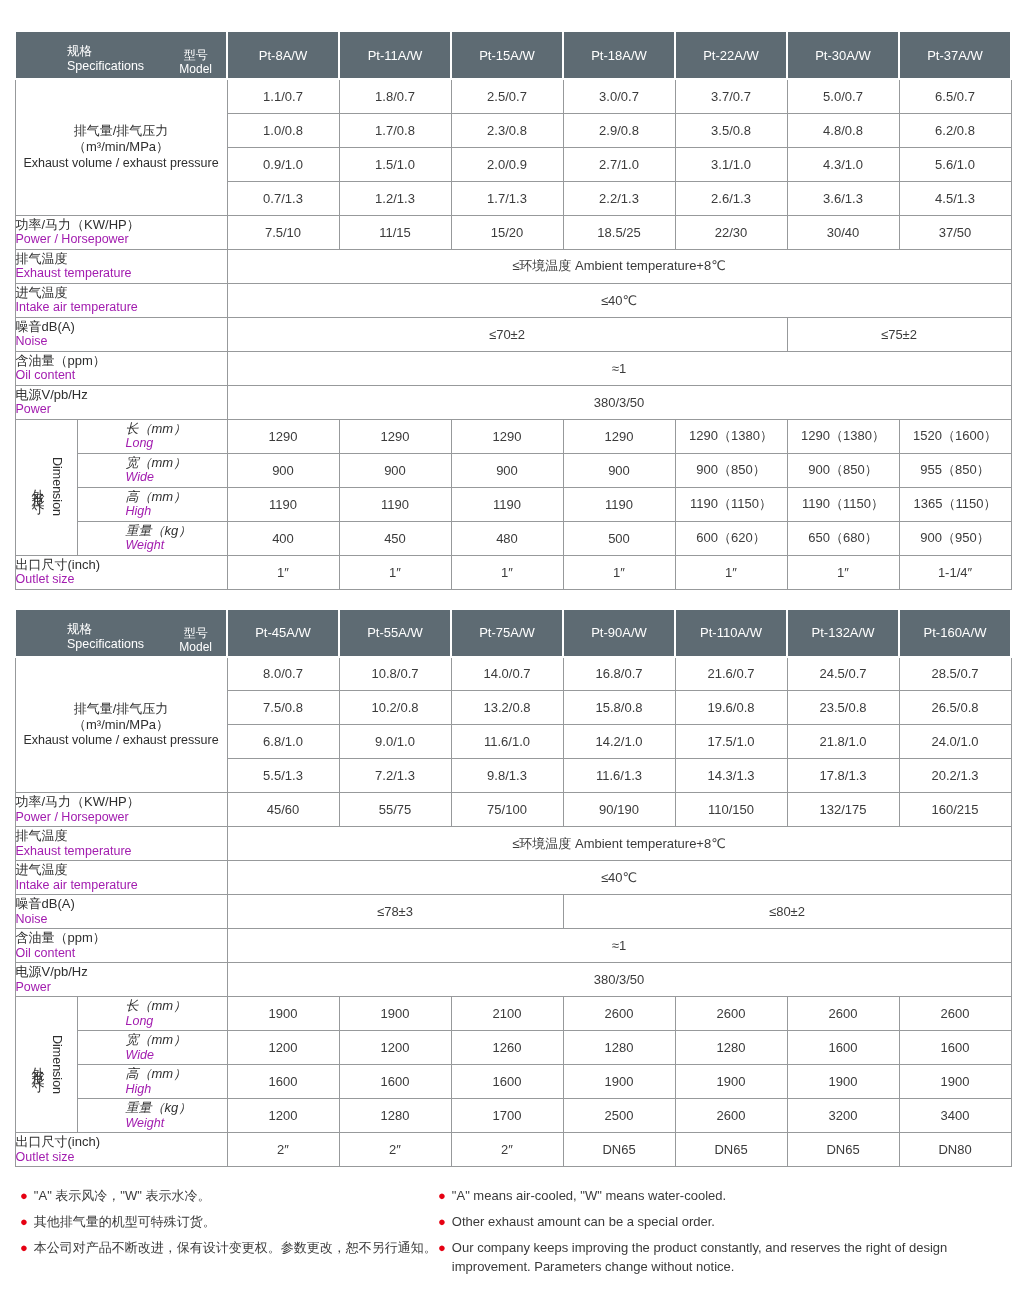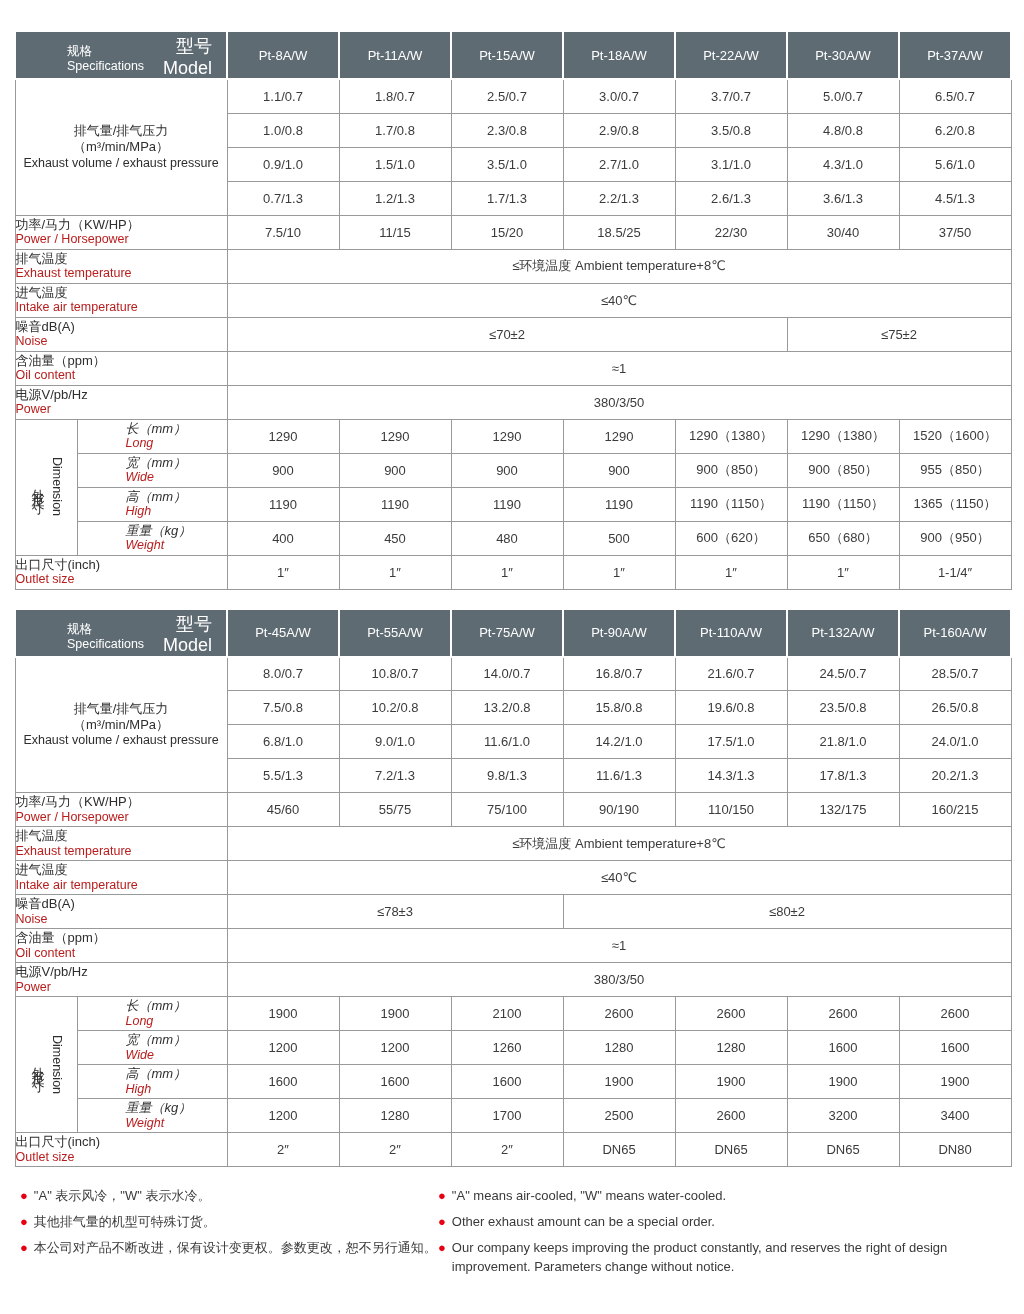--- a/index.html
+++ b/index.html
@@ -16,27 +16,27 @@
   .t-zh{color:var(--accent);font-size:21px;font-weight:700;letter-spacing:1px;}
   .t-en{color:var(--accent);font-size:20px;font-weight:400;}
 
   table.params{border-collapse:collapse;table-layout:fixed;width:996px;margin:0 0 18px 14px;border:1px solid var(--border);}
   table.params th{background:var(--head-bg);color:#fff;font-weight:400;font-size:13px;height:48px;border:2px solid #fff;text-align:center;vertical-align:middle;}
   table.params td{border:1px solid var(--border);font-size:13px;height:34px;vertical-align:middle;}
 
   th.corner{position:relative;padding:0;
     background-image:linear-gradient(to bottom right,transparent calc(50% - 1px),#eceeee calc(50% - 1px),#eceeee calc(50% + 1px),transparent calc(50% + 1px));
     background-color:var(--head-bg);}
-  .corner-model{position:absolute;top:4px;right:14px;text-align:right;font-size:18px;line-height:1.2;}
+  .corner-model{position:absolute;top:16px;right:14px;font-size:12px;line-height:1.2;}
   .corner-spec{position:absolute;bottom:4px;left:12px;text-align:left;font-size:12.5px;line-height:1.2;margin-left:39px;}
 
   td.val{text-align:center;color:#3b3b3b;}
   td.label{}
   td.label .lab-zh{font-size:13px;line-height:1.2;color:#2e2e2e;}
-  td.label .lab-en{font-size:12.5px;line-height:1.2;color:#b91c1c;}
+  td.label .lab-en{font-size:12.5px;line-height:1.2;color:#a21caf;}
   td.vol-label{text-align:center;padding-left:0;}
   td.vol-label div{line-height:1.25;font-size:13px;color:#2e2e2e;}
   td.vol-label .lab-en{font-size:12.5px;}
   td.sub-label{padding-left:48px;font-style:italic;}
   td.dim-outer{padding:0;text-align:center;}
   .dim-wrap{display:flex;justify-content:center;align-items:center;gap:3px;}
   .v-zh{writing-mode:vertical-rl;text-orientation:upright;font-size:13px;letter-spacing:4px;color:#2e2e2e;}
   .v-en{writing-mode:vertical-rl;font-size:12.5px;color:#2e2e2e;}
 
   .footnotes{display:flex;margin:20px 0 0 20px;width:990px;}
@@ -106,21 +106,21 @@
         <td class="val">1.7/0.8</td>
         <td class="val">2.3/0.8</td>
         <td class="val">2.9/0.8</td>
         <td class="val">3.5/0.8</td>
         <td class="val">4.8/0.8</td>
         <td class="val">6.2/0.8</td>
       </tr>
       <tr>
         <td class="val">0.9/1.0</td>
         <td class="val">1.5/1.0</td>
-        <td class="val">3.5/1.0</td>
+        <td class="val">2.0/0.9</td>
         <td class="val">2.7/1.0</td>
         <td class="val">3.1/1.0</td>
         <td class="val">4.3/1.0</td>
         <td class="val">5.6/1.0</td>
       </tr>
       <tr>
         <td class="val">0.7/1.3</td>
         <td class="val">1.2/1.3</td>
         <td class="val">1.7/1.3</td>
         <td class="val">2.2/1.3</td>

